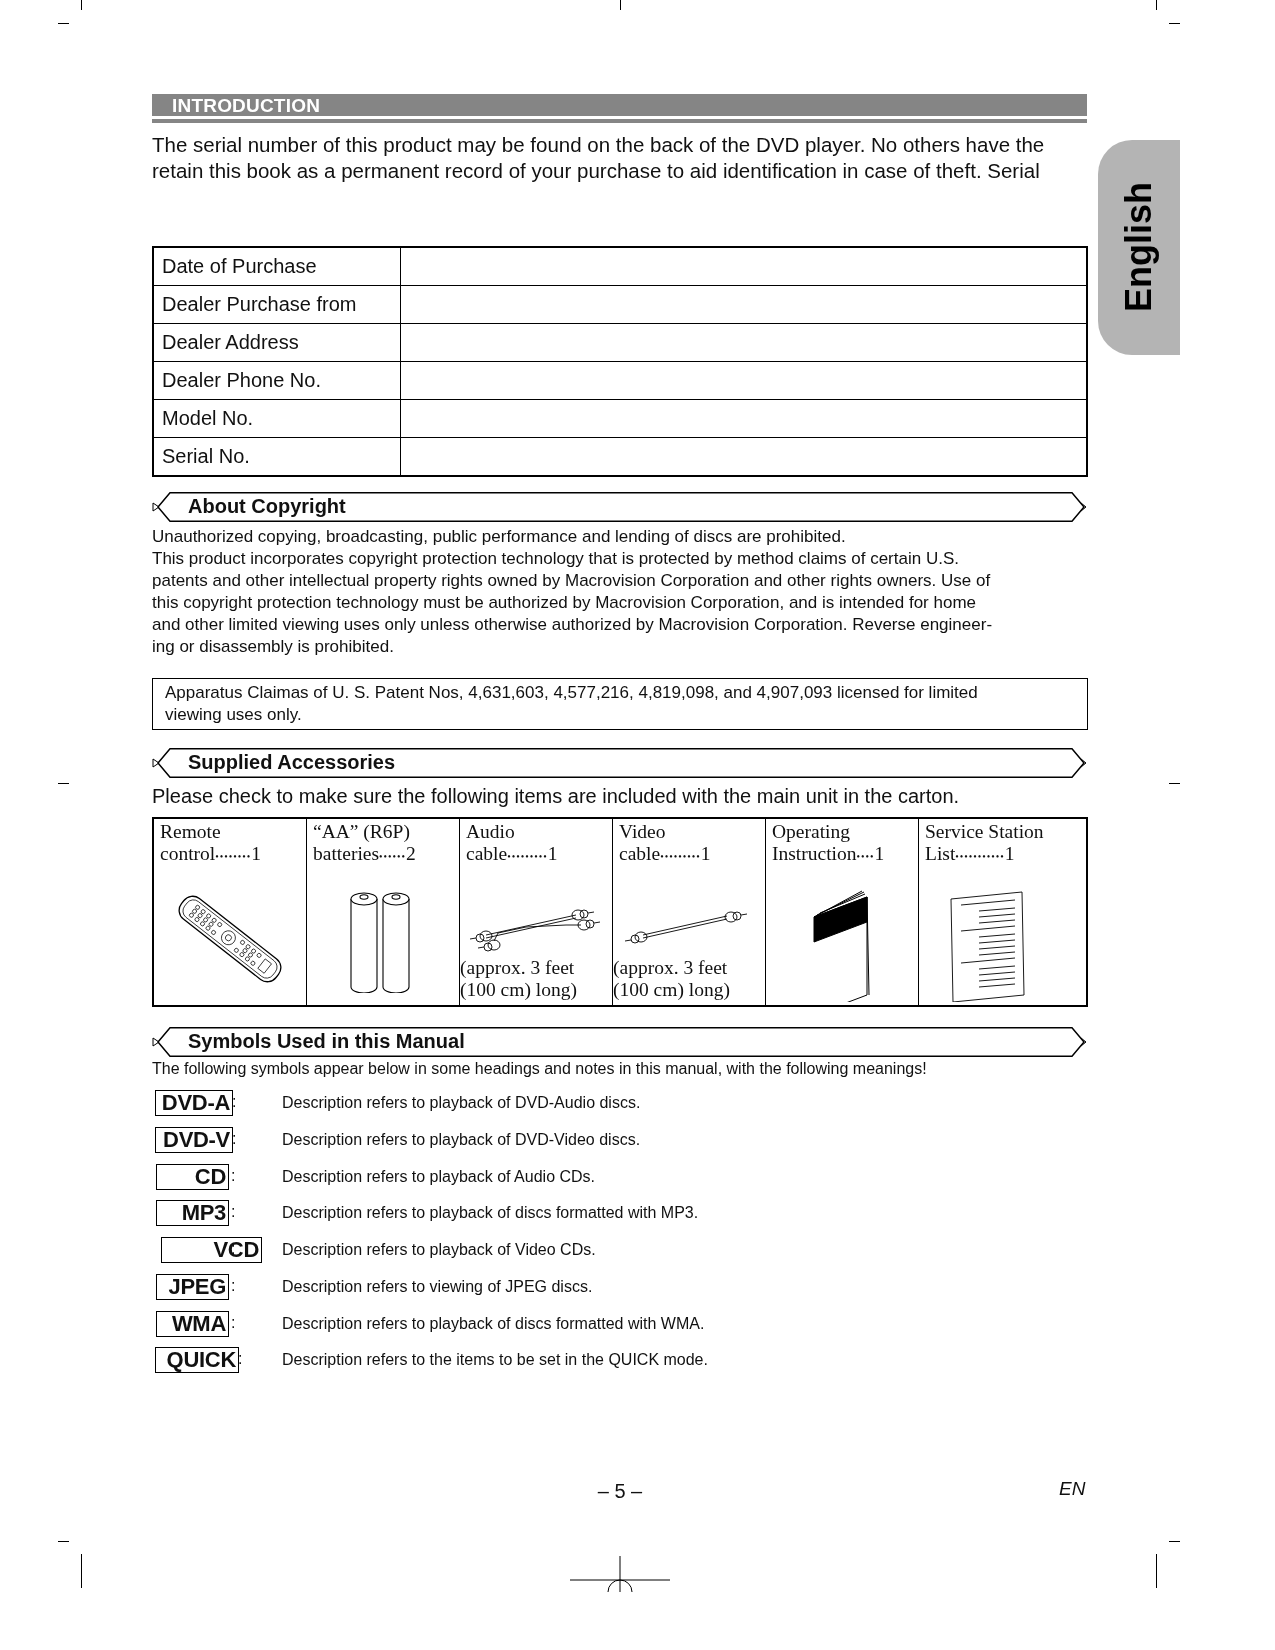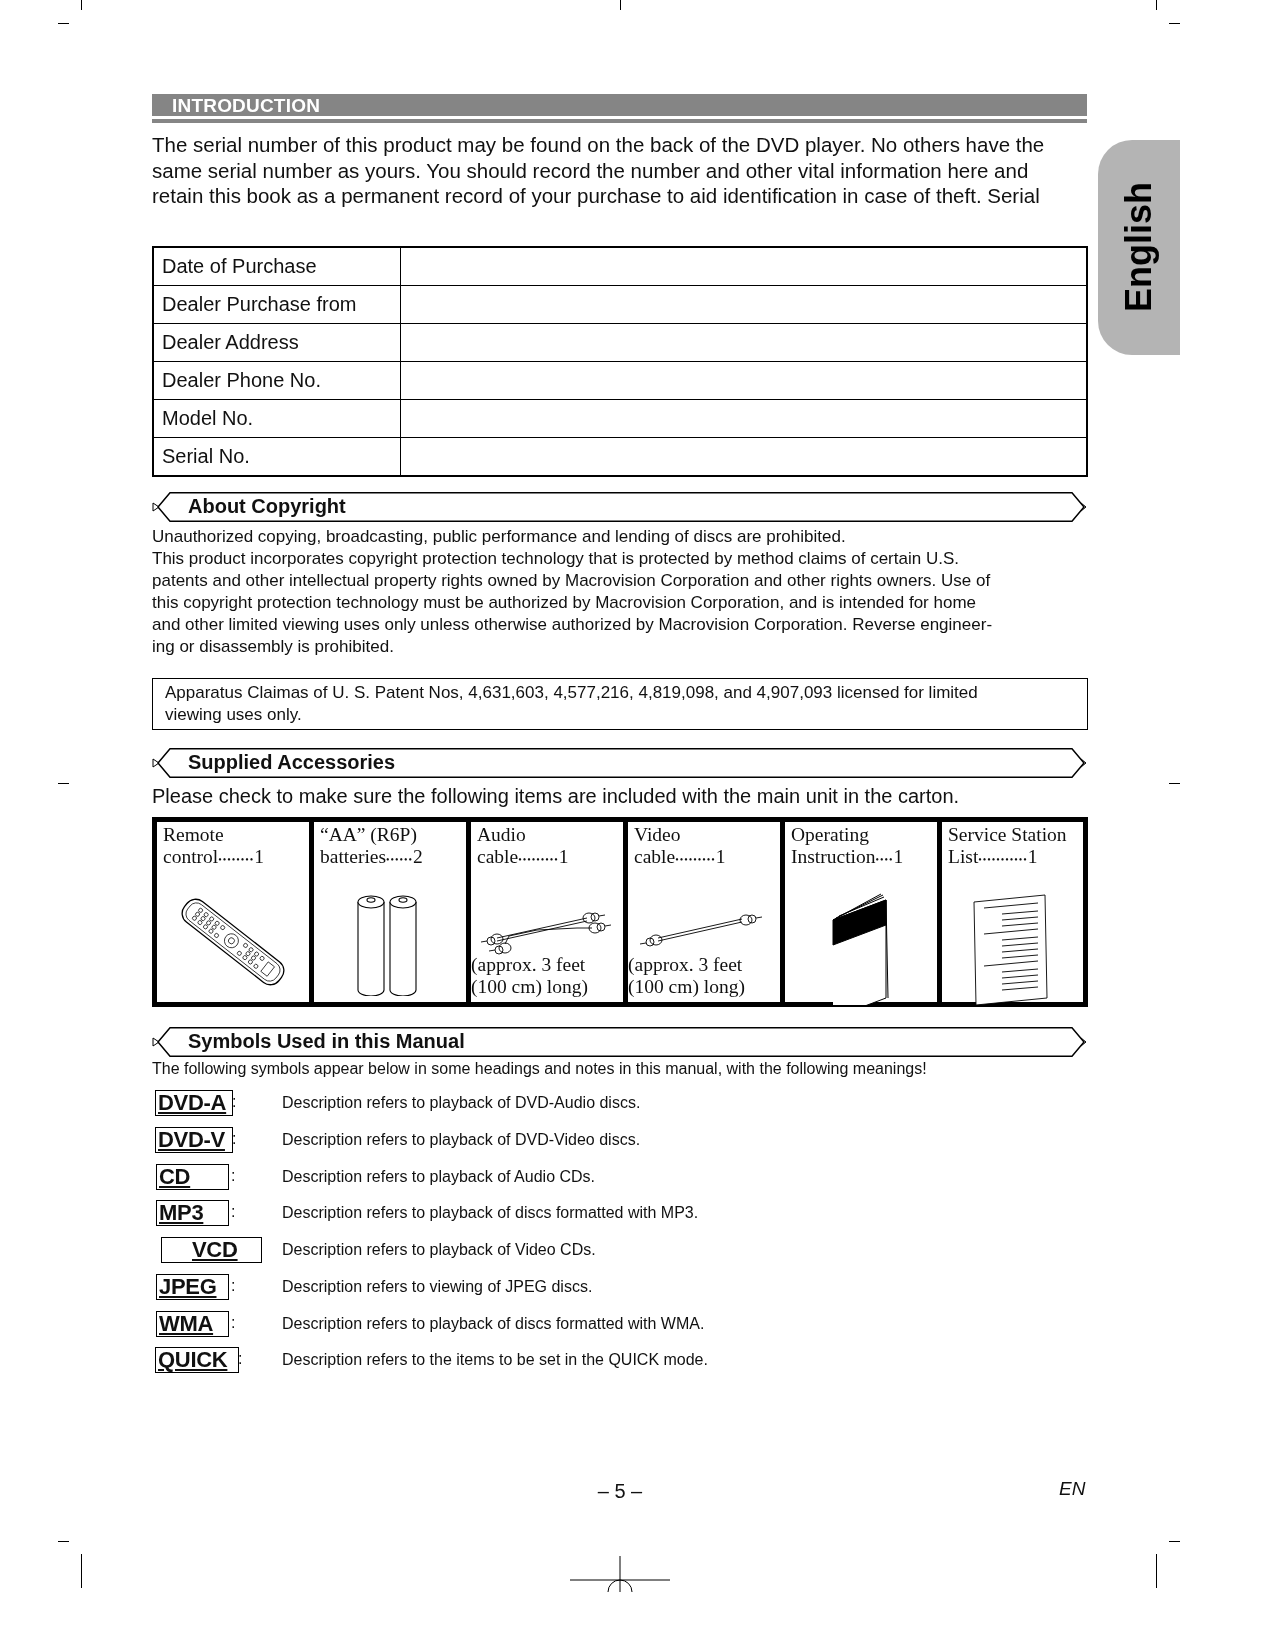--- a/index.html
+++ b/index.html
@@ -21,29 +21,29 @@
   table.reg td.lab { width:230px; }
 
   .sec-head { position:absolute; left:152px; width:935px; height:30px; }
   .sec-head svg { position:absolute; left:0; top:0; }
   .sec-head .t { position:absolute; left:36px; top:3px; font-weight:bold; font-size:20px; }
 
   .patent { position:absolute; left:152px; top:678px; width:934px; height:50px; border:1.5px solid #000; }
   .patent div { position:absolute; left:12px; top:3px; width:900px; font-size:17px; line-height:22px; }
 
   table.acc { position:absolute; left:152px; top:817px; width:936px; height:190px; border-collapse:collapse; border:2.5px solid #000; table-layout:fixed; }
-  table.acc td { border:5px solid #000000; vertical-align:top; padding:2px 6px; font-family:"Liberation Serif", serif; font-size:19.5px; line-height:22px; position:relative; }
+  table.acc td { border:1px solid #000000; vertical-align:top; padding:2px 6px; font-family:"Liberation Serif", serif; font-size:19.5px; line-height:22px; position:relative; }
   .acc-name { display:block; }
   .acc-qty-line { display:flex; white-space:nowrap;text-align:center; }
   .dots { letter-spacing:1px; }
   .acc-note { position:absolute; left:0; right:0; bottom:4px; text-align:left; }
   .acc-img { position:absolute; left:0; right:0; top:60px; bottom:30px; }
 
   .sym-row { position:absolute; left:155px; height:28px; }
-  .badge { position:absolute; left:0; top:0; height:24px; border:1.5px solid #000; font-weight:bold; font-size:22px; line-height:24px; text-align:left; padding:0 2px; letter-spacing:-0.3px;text-decoration:underline; }
+  .badge { position:absolute; left:0; top:0; height:24px; border:1.5px solid #000; font-weight:bold; font-size:22px; line-height:24px; text-align:right; padding:0 2px; letter-spacing:-0.3px; }
   .colon { position:absolute; top:0; font-size:16px; line-height:24px; }
   .sym-desc { position:absolute; left:127px; top:2px; font-size:16px; line-height:22px; white-space:nowrap; }
 
   .tab-en { position:absolute; left:1098px; top:140px; width:82px; height:215px; background:#b4b4b4; border-radius:34px 0 0 34px; }
   .tab-en span { position:absolute; left:41px; top:107px; transform:translate(-50%,-50%) rotate(-90deg); font-weight:bold; font-size:36px; color:#000; white-space:nowrap; }
 </style>
 </head>
 <body>
 
 <div class="crop" style="left:81px;top:0;width:1px;height:10px;"></div>
@@ -67,21 +67,20 @@
   <span>English</span>
 </div>
 
 <div class="intro-bar">
   <span>INTRODUCTION</span>
 </div>
 <div class="intro-rule"></div>
 
 <div class="content para-lg" style="top:132px;">
   <div>The serial number of this product may be found on the back of the DVD player. No others have the</div>
-  <div>same serial number as yours. You should record the number and other vital information here and</div>
   <div>retain this book as a permanent record of your purchase to aid identification in case of theft. Serial</div>
 </div>
 
 <table class="reg">
   <tbody>
       <tr>
         <td class="lab">Date of Purchase</td>
         <td></td>
       </tr>
   <tr>

